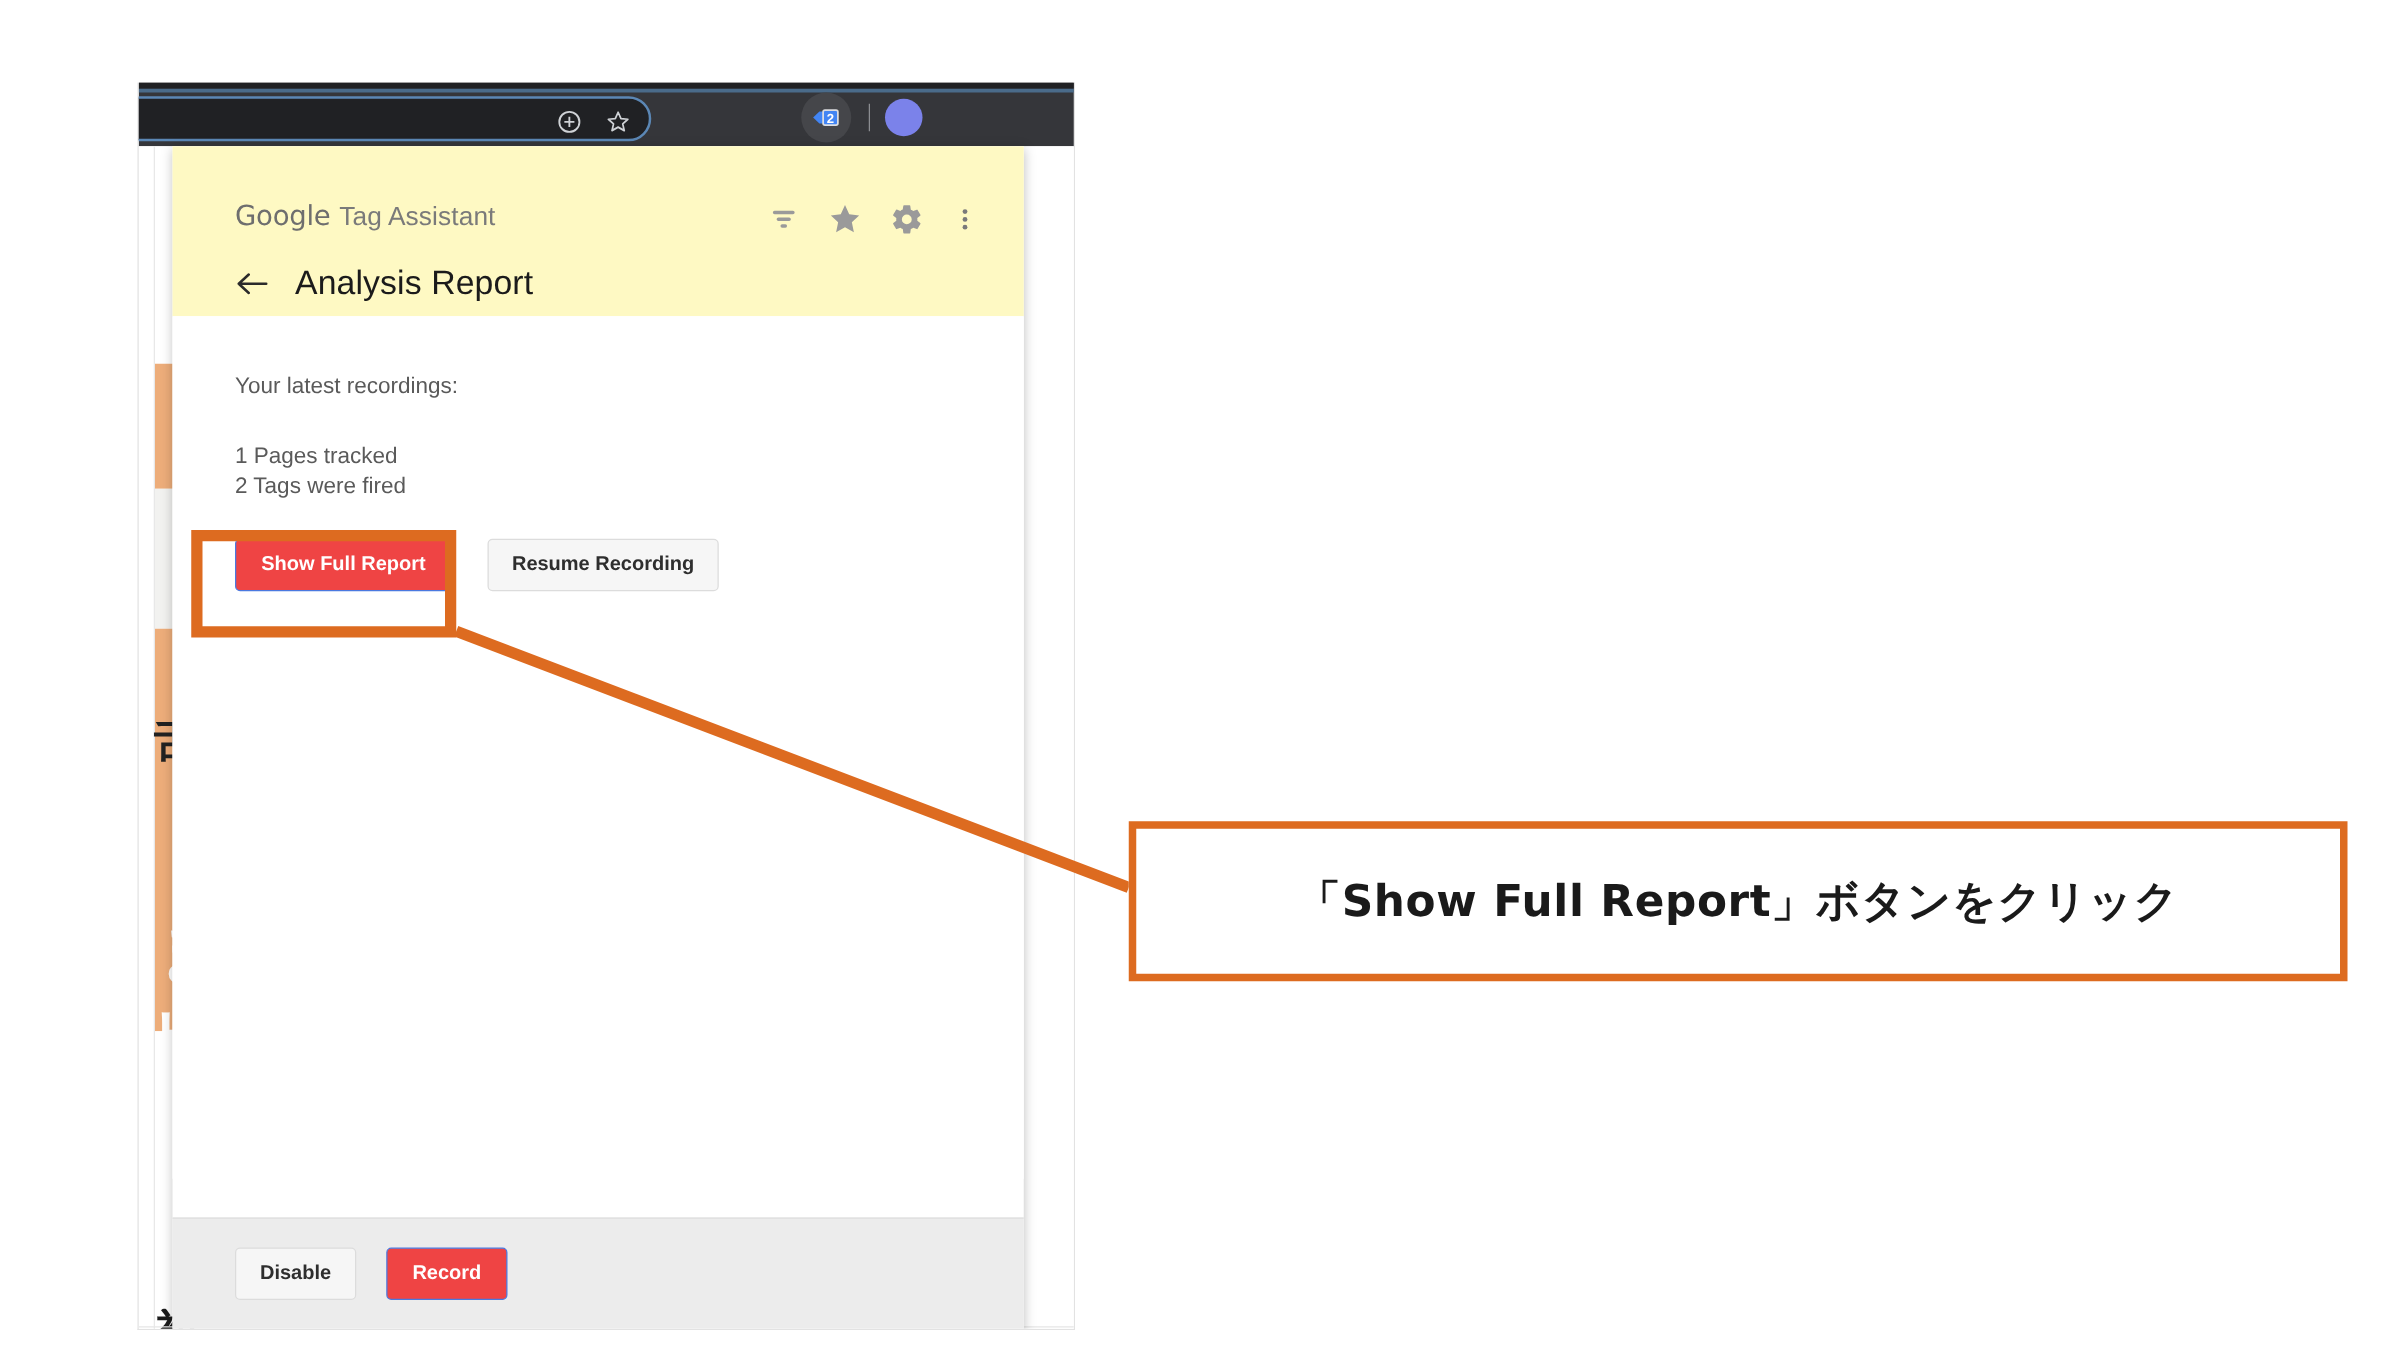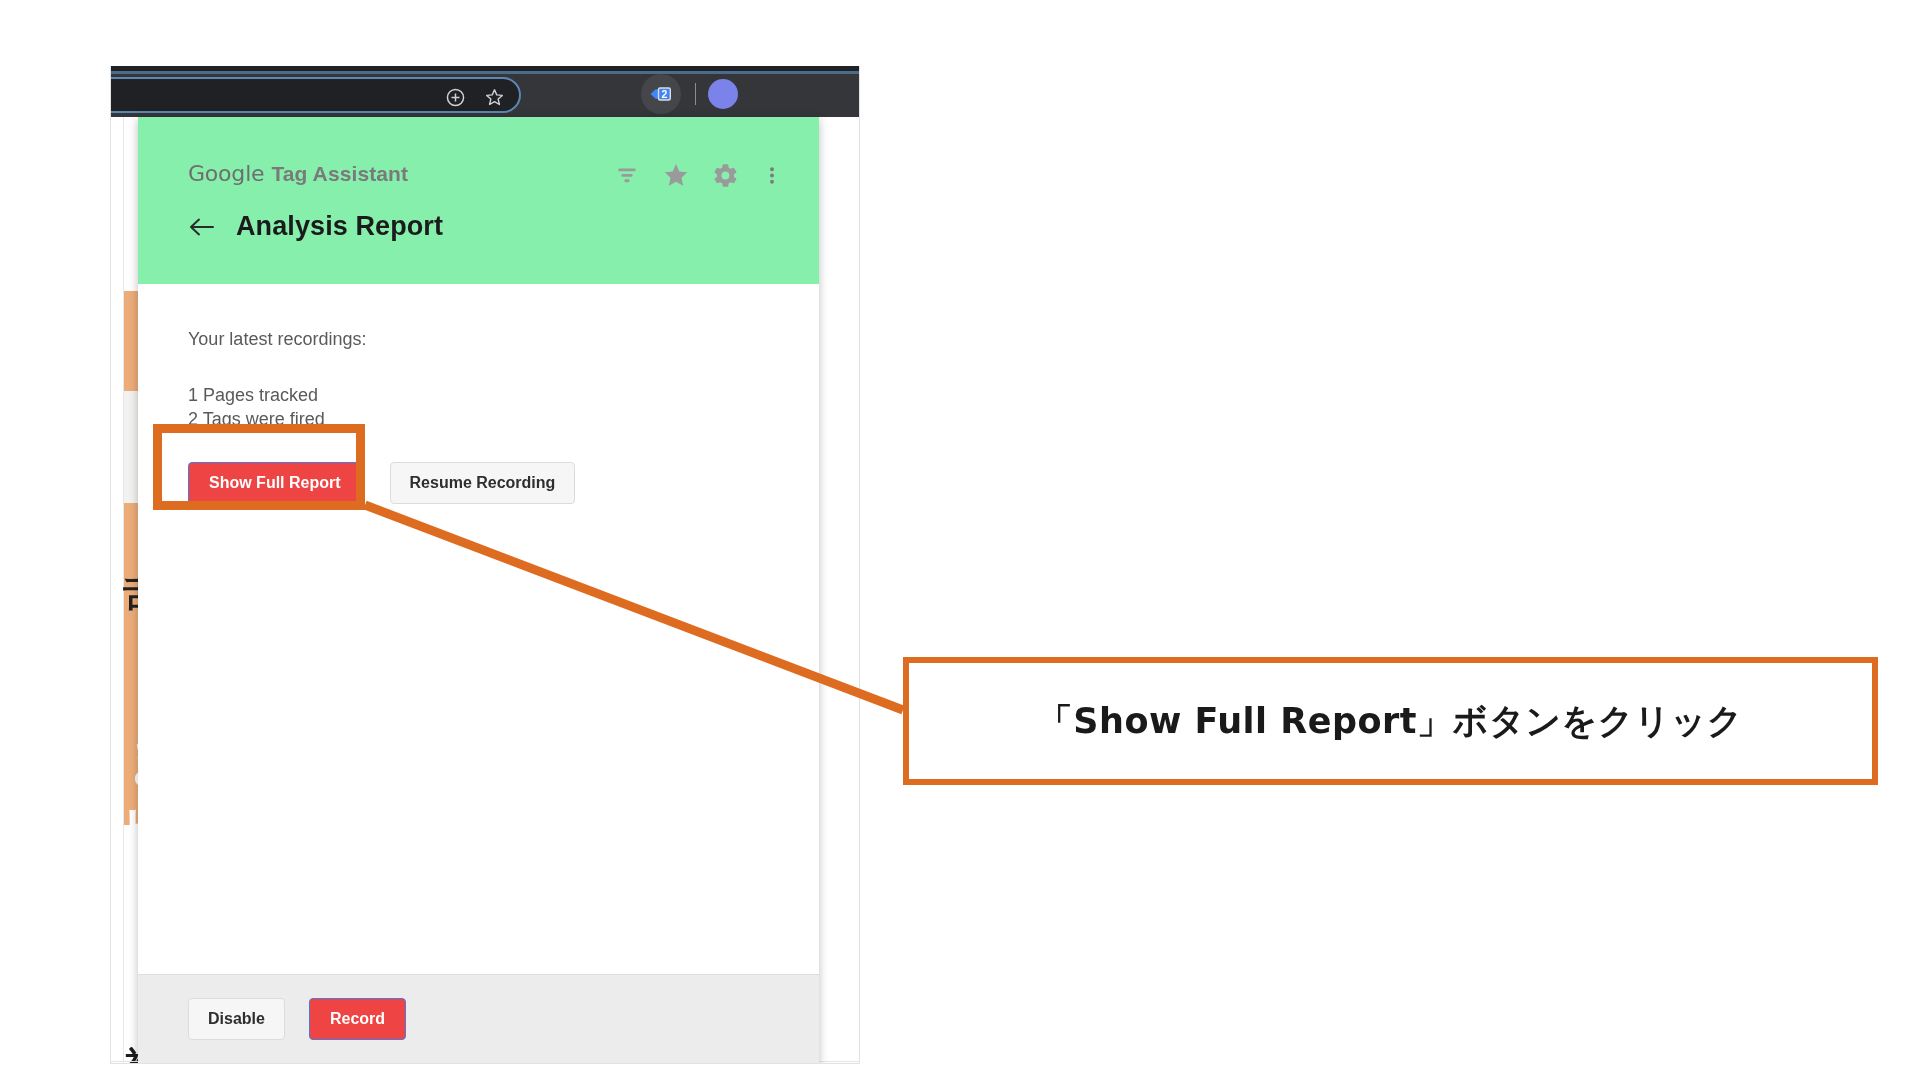--- a/index.html
+++ b/index.html
@@ -164,22 +164,22 @@
     left: 27px;
     top: 51px;
     width: 681px;
     height: 949px;
     background: #ffffff;
     box-shadow: 0 2px 9px rgba(0,0,0,0.26);
   }
 
   #ta-header {
     position: relative;
-    height: 167px;
-    background: #86efac;
+    height: 136px;
+    background: #fef9c3;
     padding: 0;
   }
 
   #ta-brand-row {
     position: absolute;
     left: 50px;
     top: 44px;
     display: flex;
     align-items: center;
   }
@@ -187,21 +187,20 @@
     font-size: 22px;
     color: #6e6e6e;
     font-family: "DejaVu Sans", sans-serif;
     letter-spacing: -0.2px;
   }
   #brand-product {
     font-size: 21px;
     color: #7a7a7a;
     margin-left: 7px;
     letter-spacing: 0.1px;
-    font-weight: bold;
   }
 
   #ta-header-actions {
     position: absolute;
     right: 36px;
     top: 44px;
     display: flex;
     align-items: center;
     gap: 22px;
   }
@@ -215,21 +214,21 @@
     left: 50px;
     top: 94px;
     display: flex;
     align-items: center;
     gap: 20px;
   }
   #back-arrow-icon { display: block; }
   #ta-view-title {
     font-size: 27px;
     color: #1b1b1b;
-    font-weight: 700;
+    font-weight: 400;
     letter-spacing: 0.1px;
   }
 
   #ta-body {
     position: relative;
     height: 690px;
     background: #ffffff;
     padding: 0;
   }
 

